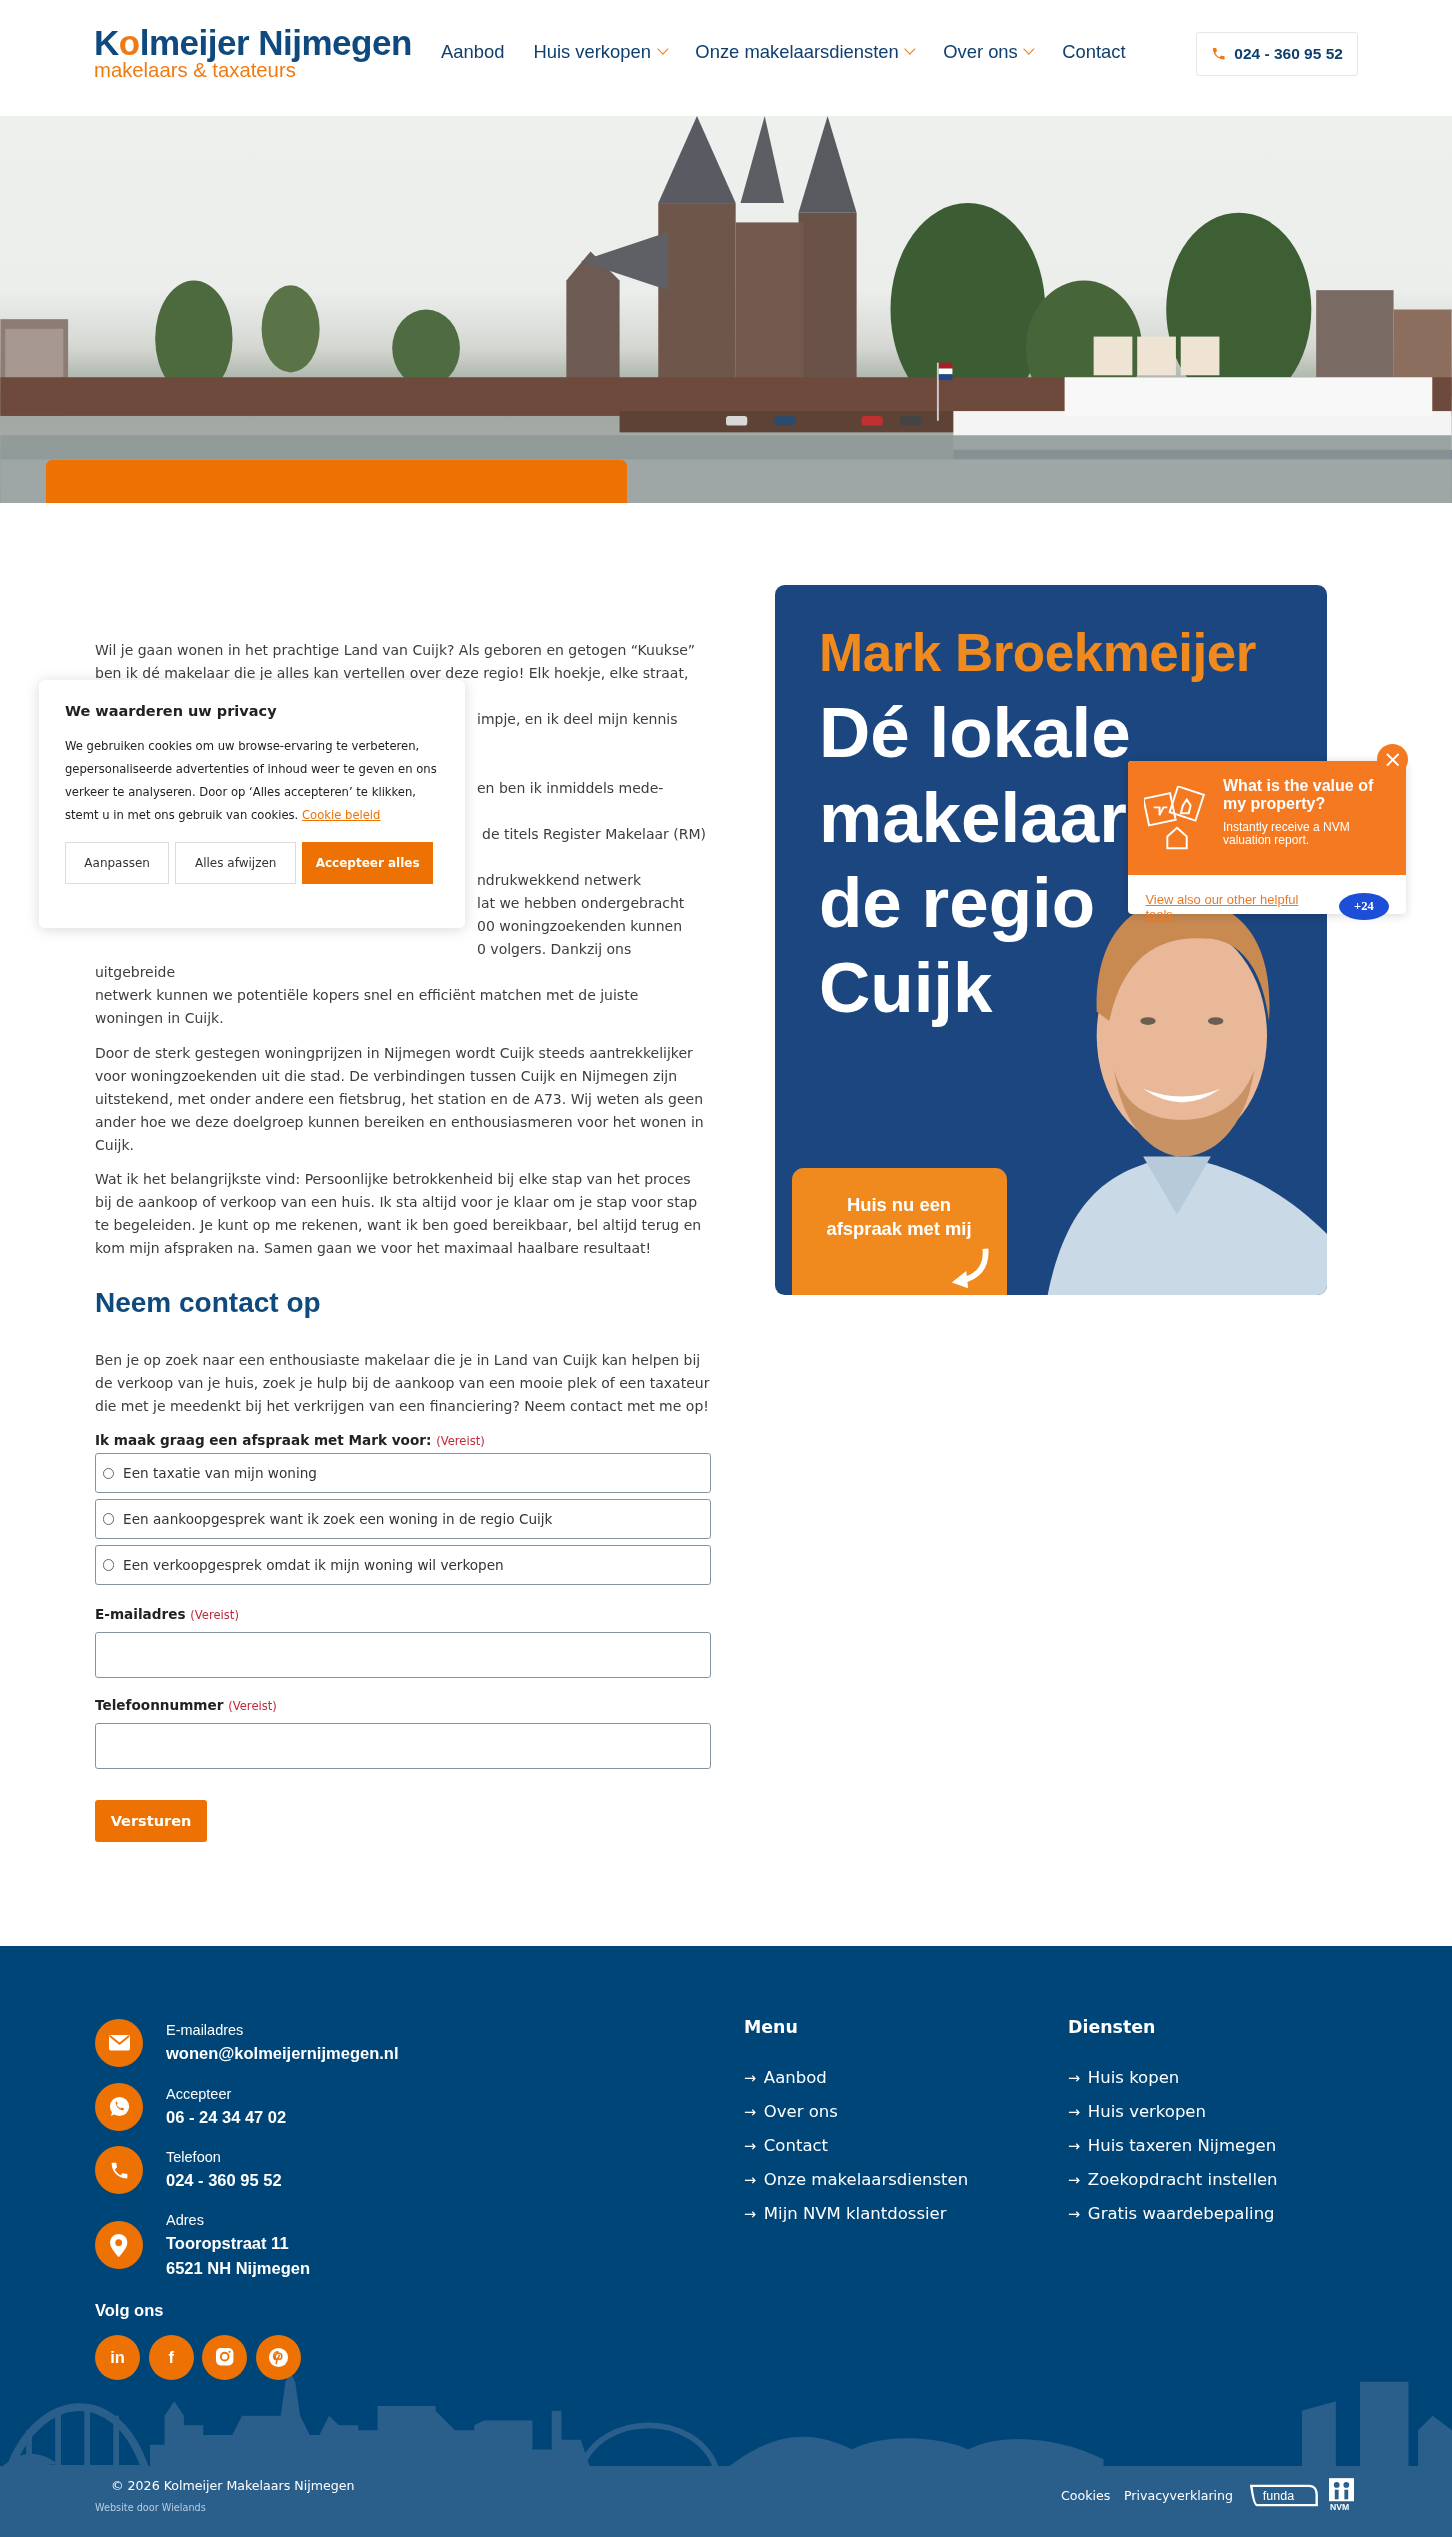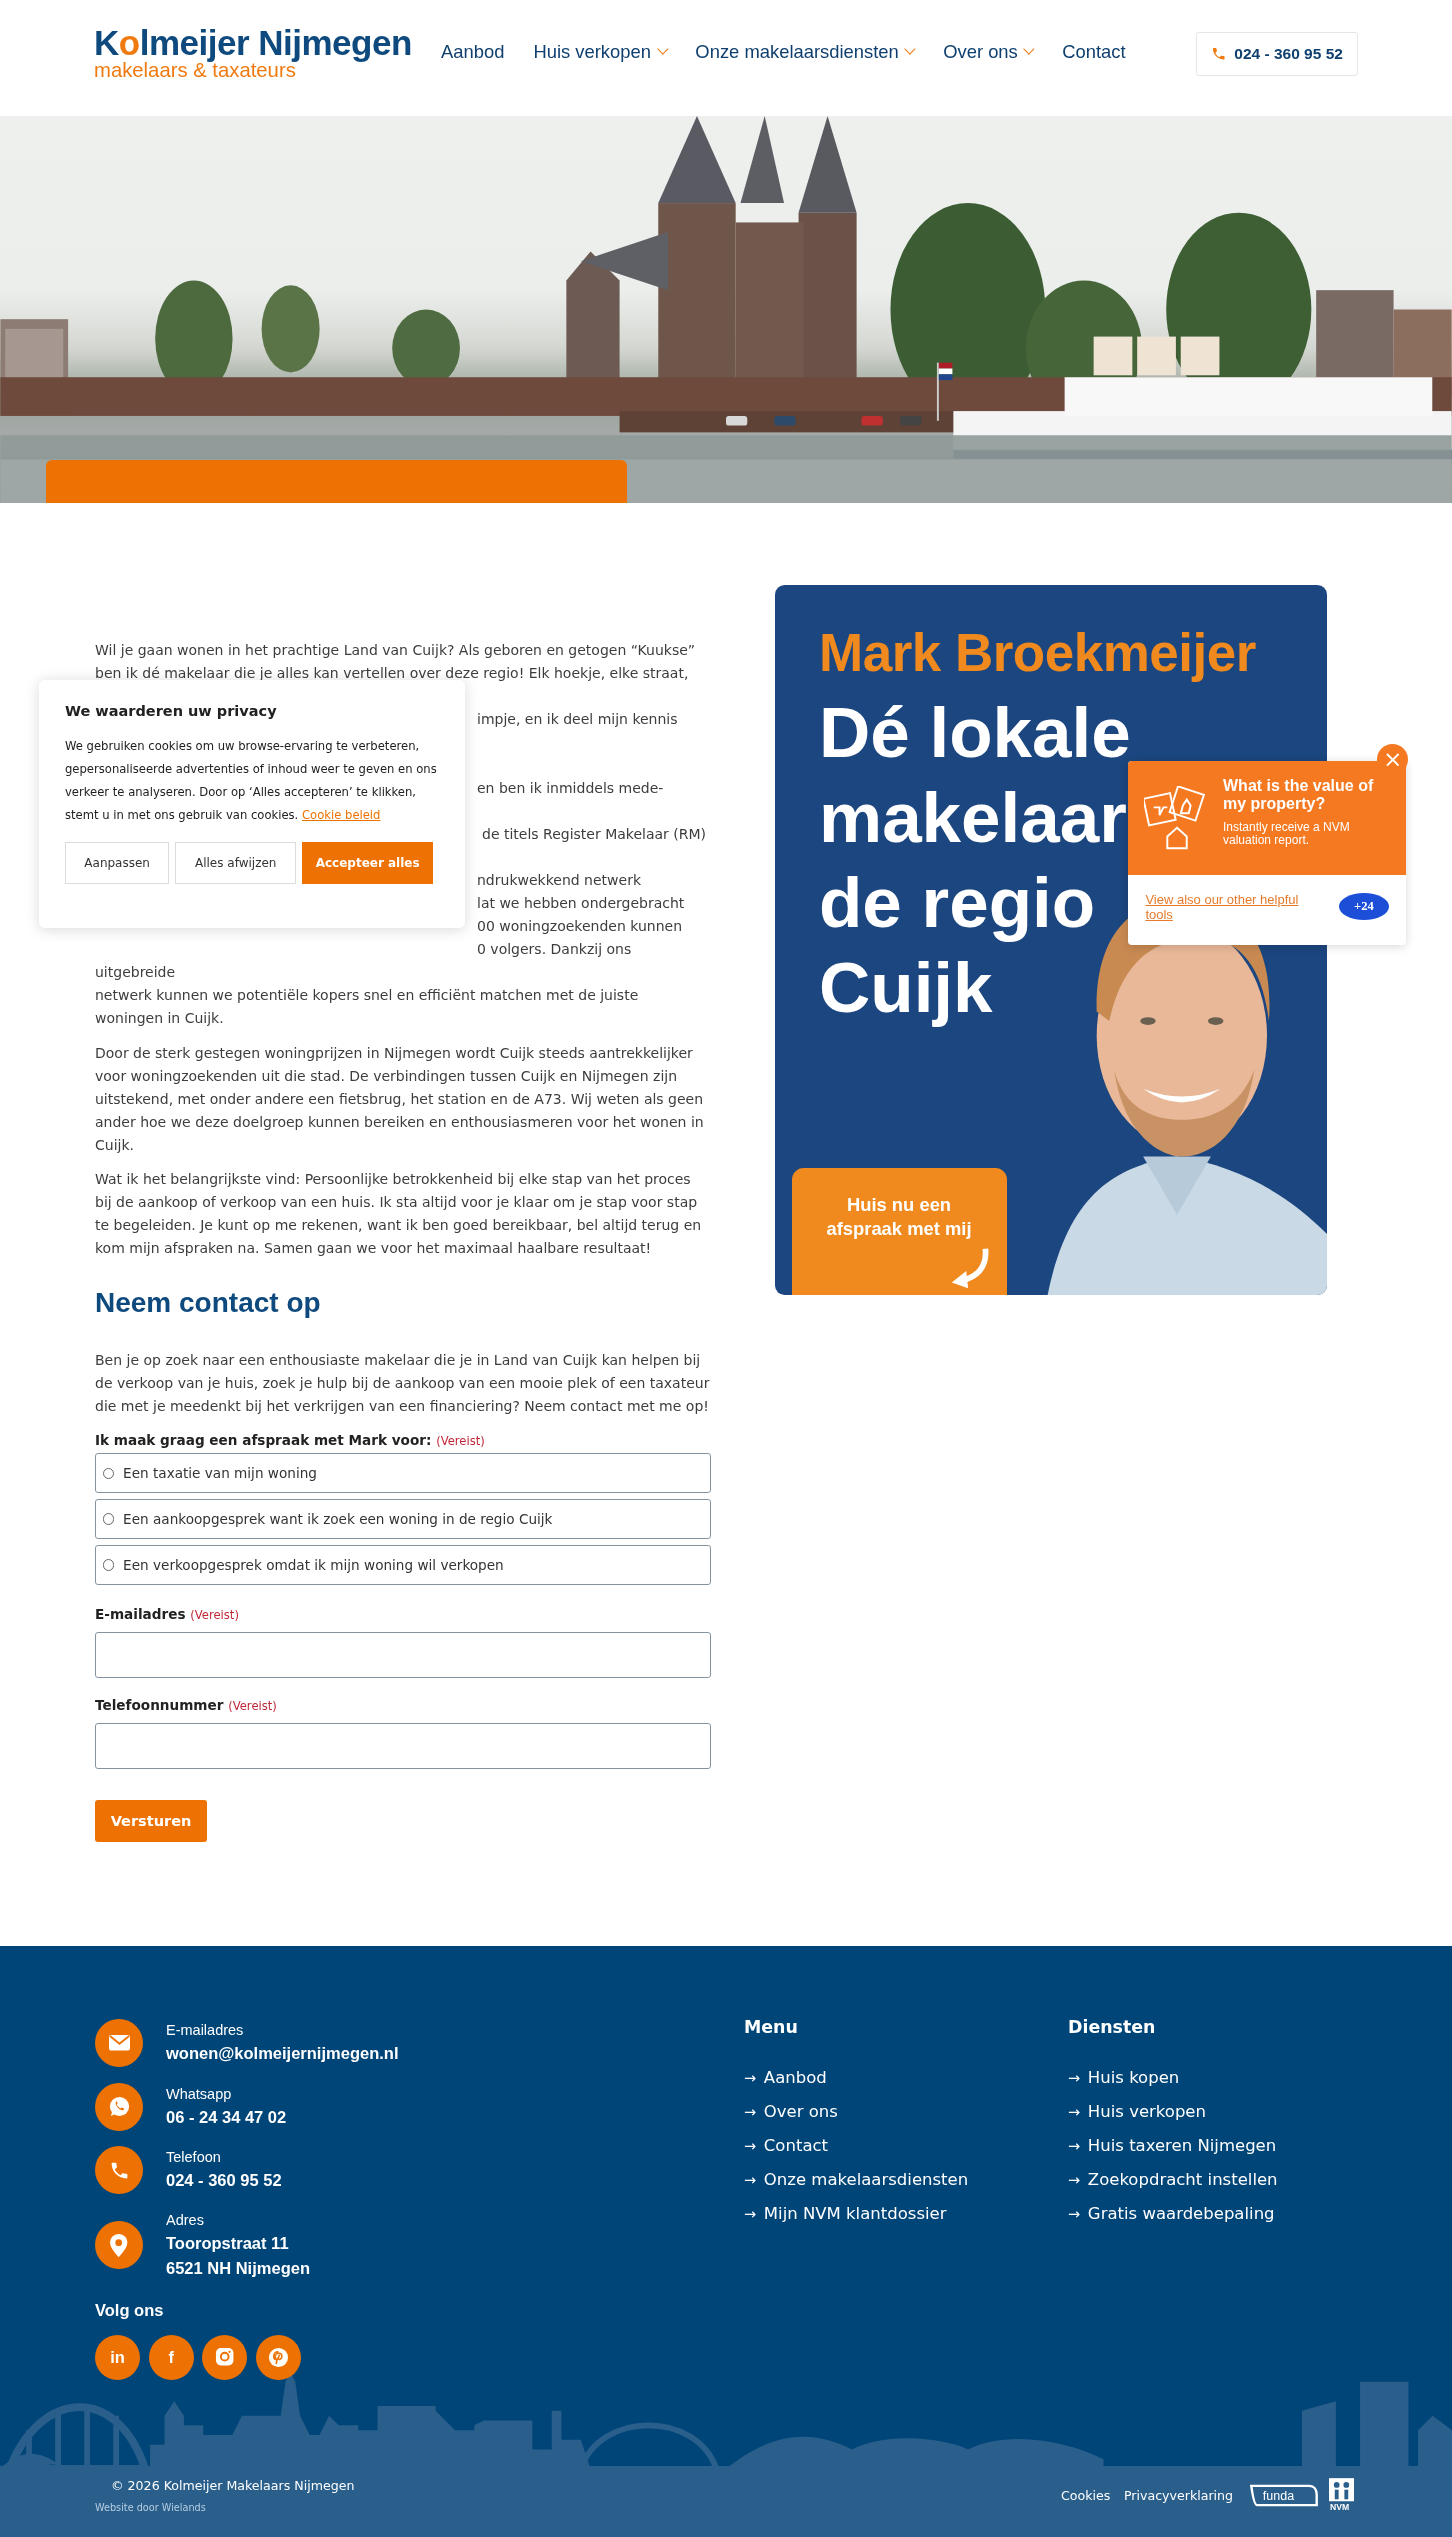--- a/index.html
+++ b/index.html
@@ -30,21 +30,21 @@
   .content p { margin-bottom: 11.6px; }
 
   
   .promo { position: absolute; left: 775px; top: 585px; width: 552px; height: 710px; background: #1c467f; border-radius: 9.7px; overflow: hidden; }
   .promo-name { position: absolute; left: 44px; top: 37px; font-family: "Liberation Sans", sans-serif; font-weight: 700; font-size: 53px; color: #f08a1e; letter-spacing: -0.5px; }
   .promo-tag { position: absolute; left: 44px; top: 105px; font-family: "Liberation Sans", sans-serif; font-weight: 700; font-size: 71px; line-height: 85px; color: #fff; }
   .promo-cta { position: absolute; left: 16.5px; top: 583px; width: 215px; height: 131px; background: #f08a1e; border-radius: 11.6px 11.6px 0 0; text-align: center; padding-top: 25px; font-family: "Liberation Sans", sans-serif; font-weight: 700; font-size: 18.4px; line-height: 24px; color: #fff; }
   .promo svg.person { position: absolute; left: 252px; top: 281px; }
 
   
-  .nvm { position: absolute; left: 1128px; top: 761px; width: 278px; height: 184px; background: #fff; border-radius: 3.9px; box-shadow: 0 1.9px 9.7px rgba(0,0,0,0.15); overflow: visible; }
+  .nvm { position: absolute; left: 1128px; top: 761px; width: 278px; height: 153px; background: #fff; border-radius: 3.9px; box-shadow: 0 1.9px 9.7px rgba(0,0,0,0.15); overflow: visible; }
   .nvm-top { height: 114px; background: #f47920; border-radius: 3.9px 3.9px 0 0; position: relative; }
   .nvm-title { position: absolute; left: 95px; top: 15.5px; font-family: "Liberation Sans", sans-serif; font-weight: 700; font-size: 16px; line-height: 18.4px; color: #fff; width: 165px; }
   .nvm-desc { position: absolute; left: 95px; top: 60px; font-family: "Liberation Sans", sans-serif; font-size: 12px; line-height: 12.6px; color: #fff; width: 165px; }
   .nvm-icon { position: absolute; left: 15.5px; top: 25px; }
   .nvm-link { position: absolute; left: 17.4px; top: 132px; font-family: "Liberation Sans", sans-serif; font-size: 13px; line-height: 14.5px; color: #e67a2b; text-decoration: underline; width: 155px; }
   .nvm-badge { position: absolute; left: 211px; top: 132px; width: 50px; height: 27px; border-radius: 50%; background: #1d4ed8; color: #fff; font-family: Liberation Serif, serif; font-weight: 700; font-size: 12.6px; display: flex; align-items: center; justify-content: center; text-align: center; }
   .nvm-close { position: absolute; left: 1377px; top: 744px; width: 31px; height: 31px; border-radius: 50%; background: #f47920; color: #fff; display: flex; align-items: center; justify-content: center; z-index: 5; }
 
   
   .cookie { position: absolute; left: 39px; top: 680px; width: 426px; height: 248px; background: #fff; border-radius: 5.8px; box-shadow: 0 1.9px 13.6px rgba(0,0,0,0.15); padding: 23px 26px; z-index: 10; }
@@ -324,21 +324,21 @@
   </div>
   <div class="f-row">
     <div class="f-ico">
       <svg width="23" height="23" viewBox="0 0 24 24">
           <circle cx="12" cy="12" r="10" fill="#fff"></circle>
           <polygon points="3,22 5,15 9,19" fill="#fff"></polygon>
           <path d="M8 8 c0 4 4 8 8 8 l1 -2 l-3 -1 l-1 1 c-2 -1 -3 -2 -4 -4 l1 -1 l-1 -3 z" fill="#ee7203"></path>
         </svg>
     </div>
     <div>
-      <div class="f-label">Whatsapp</div>
+      <div class="f-label">Accepteer</div>
       <a class="f-val">06 - 24 34 47 02</a>
     </div>
   </div>
   <div class="f-row">
     <div class="f-ico">
       <svg width="21" height="21" viewBox="0 0 24 24">
           <path fill="#fff" d="M6.6 10.8c1.4 2.8 3.8 5.1 6.6 6.6l2.2-2.2c.3-.3.7-.4 1-.2 1.1.4 2.3.6 3.6.6.6 0 1 .4 1 1V20c0 .6-.4 1-1 1C10.6 21 3 13.4 3 4c0-.6.4-1 1-1h3.5c.6 0 1 .4 1 1 0 1.3.2 2.5.6 3.6.1.3 0 .7-.2 1L6.6 10.8z"></path>
         </svg>
     </div>
     <div>

